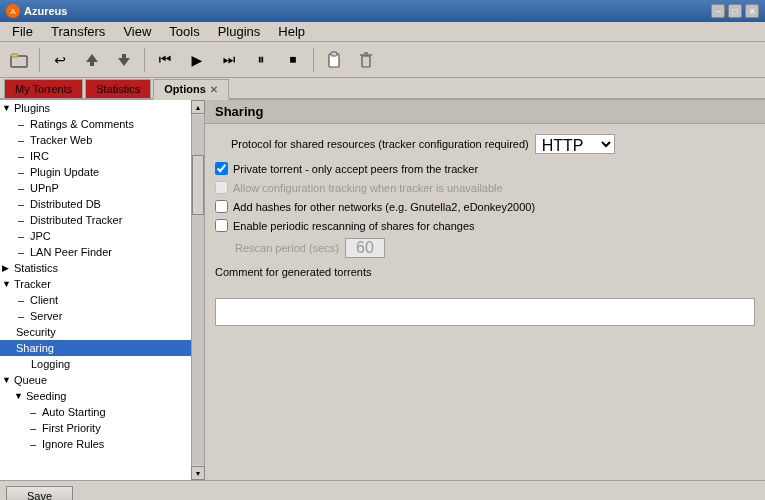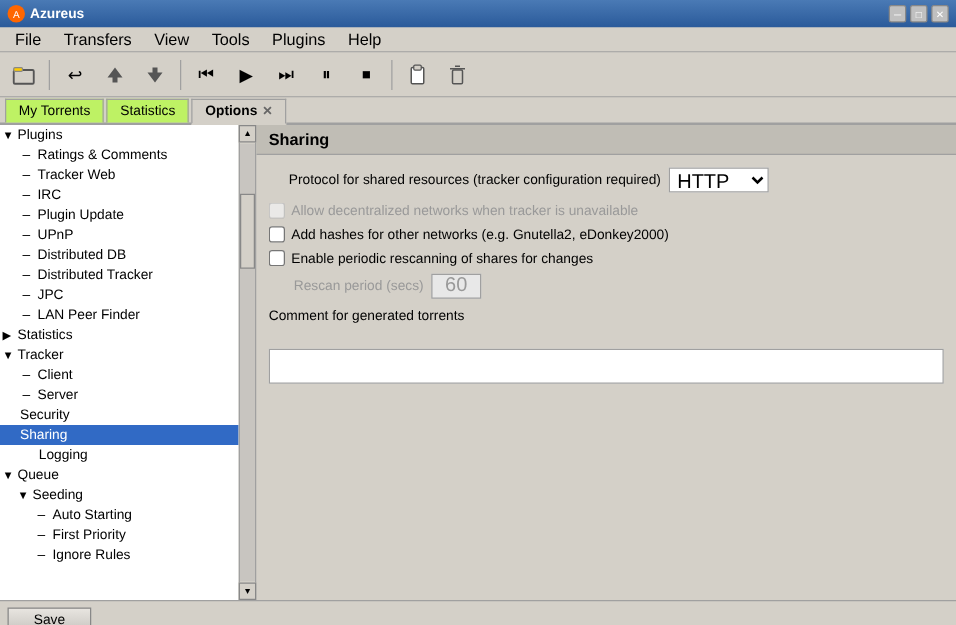--- a/index.html
+++ b/index.html
@@ -92,21 +92,21 @@
     #tab-bar {
       background: #d4d0c8;
       height: 22px;
       display: flex;
       align-items: flex-end;
       padding: 0 4px;
       border-bottom: 2px solid #a0a0a0;
     }
     .tab {
       padding: 3px 10px;
-      background: #bef264;
+      background: #b91c1c;
       border: 1px solid #a0a0a0;
       border-bottom: none;
       cursor: pointer;
       font-size: 11px;
       margin-right: 2px;
       display: flex;
       align-items: center;
       gap: 4px;
     }
     .tab.active {
@@ -460,24 +460,28 @@
     <div id="content-body">
 
       <div class="field-row">
         <span class="field-label">Protocol for shared resources (tracker configuration required)</span>
         <select class="dropdown-select">
           <option>HTTP</option>
           <option>HTTPS</option>
         </select>
       </div>
 
+      <div class="checkbox-row">
+        <input type="checkbox" checked="" style="">
+        <label>Private torrent - only accept peers from the tracker</label>
+      </div>
 
       <div class="checkbox-row">
         <input type="checkbox" disabled="" style="">
-        <label class="disabled-text">Allow decentralized networks when tracker is unavailable</label>
+        <label class="disabled-text">Allow configuration tracking when tracker is unavailable</label>
       </div>
 
       <div class="checkbox-row">
         <input type="checkbox" style="">
         <label>Add hashes for other networks (e.g. Gnutella2, eDonkey2000)</label>
       </div>
 
       <div class="checkbox-row">
         <input type="checkbox" style="">
         <label>Enable periodic rescanning of shares for changes</label>

